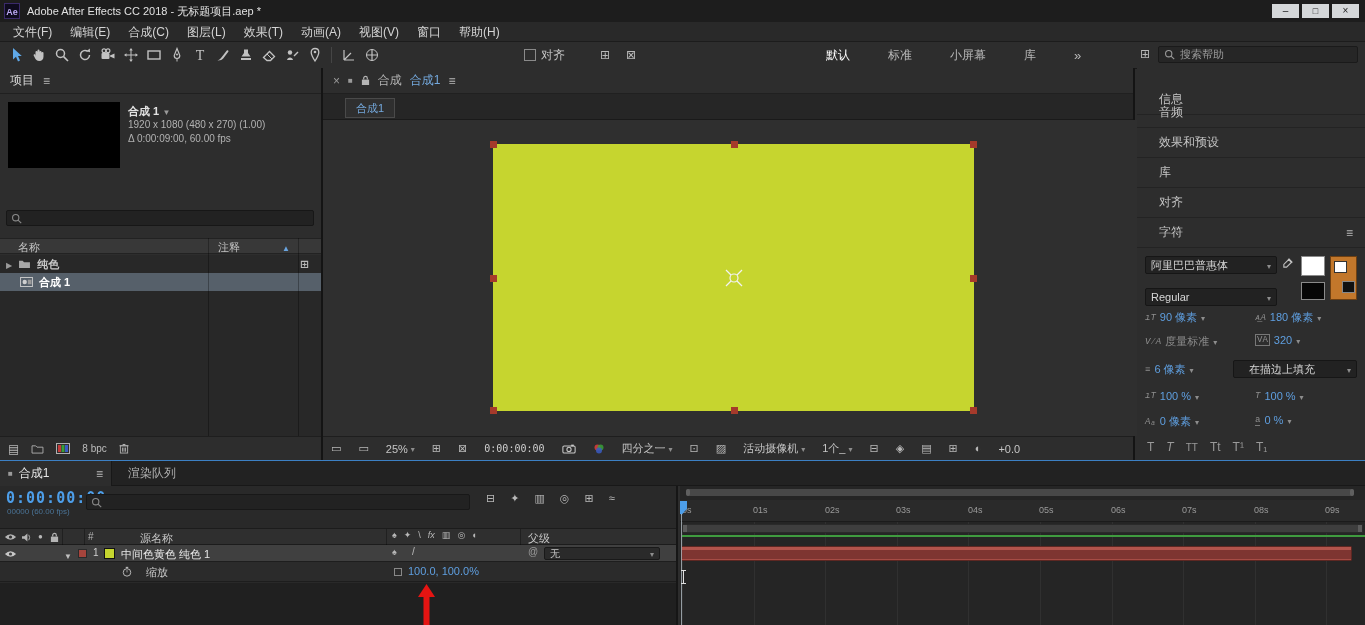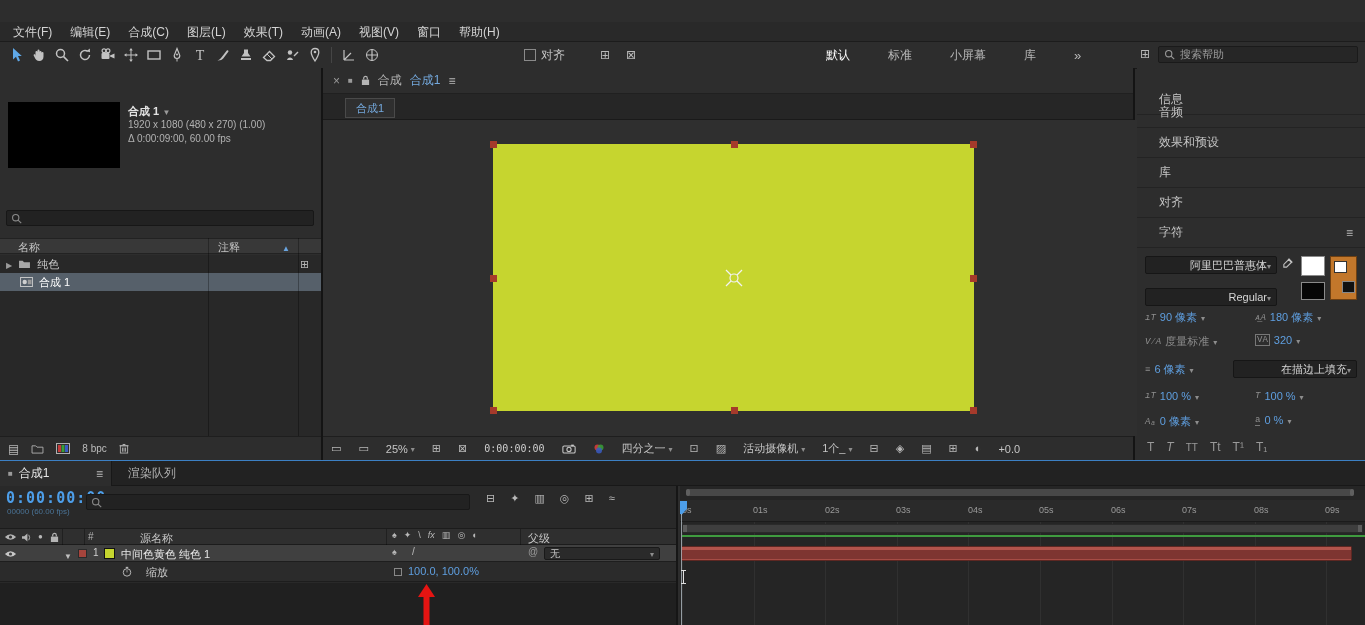--- a/index.html
+++ b/index.html
@@ -76,21 +76,21 @@
   .proj{left:0;top:0;width:323px;height:392px;background:#2d2d2d;border-right:2px solid #141414;box-sizing:border-box;}
   .p-tabbar{left:0;top:0;width:321px;height:26px;border-bottom:1px solid #202020;display:flex;align-items:center;padding-left:10px;gap:9px;box-sizing:border-box;}
   .p-tab-label{color:#d6d6d6;}
   .p-thumb{left:8px;top:34px;width:112px;height:66px;background:#000;}
   .p-info{left:128px;top:36px;line-height:14px;}
   .p-info .nm{color:#e2e2e2;font-weight:bold;font-size:11px;}
   .p-info .ln{color:#b2b2b2;font-size:10px;}
   .p-search{left:6px;top:142px;width:308px;height:16px;background:#222;border:1px solid #171717;border-radius:2px;display:flex;align-items:center;padding:0 4px;box-sizing:border-box;}
   .p-gridhdr{left:0;top:170px;width:321px;height:16px;background:#383838;border-top:1px solid #222;border-bottom:1px solid #222;box-sizing:border-box;font-size:11px;color:#c2c2c2;}
   .p-rows{left:0;top:187px;width:321px;height:181px;background:#282828;}
-  .p-row{position:absolute;left:0;width:321px;height:18px;display:flex;align-items:center;font-size:11px;}
+  .p-row{position:absolute;left:0;width:321px;height:18px;display:flex;align-items:center;font-size:11px;font-weight:bold;}
   .p-row.sel{background:#56606a;color:#fff;}
   .p-colline{position:absolute;top:170px;height:198px;width:1px;background:rgba(0,0,0,.35);}
   .p-footer{left:0;bottom:0;width:321px;height:24px;border-top:1px solid #1e1e1e;display:flex;align-items:center;gap:12px;padding:0 8px;box-sizing:border-box;}
   .bpc{color:#bdbdbd;font-size:10px;}
 
   
   .viewer{left:323px;top:0;width:812px;height:392px;background:#2d2d2d;border-right:2px solid #141414;box-sizing:border-box;}
   .v-tabbar{left:0;top:0;width:810px;height:26px;border-bottom:1px solid #202020;display:flex;align-items:center;gap:8px;padding-left:10px;box-sizing:border-box;}
   .v-panel-label{color:#b3b3b3;}
   .v-comp-name{color:#74a9de;}
@@ -105,21 +105,21 @@
   .v-dd{display:flex;align-items:center;gap:3px;}
   .v-time{font-family:"DejaVu Sans Mono",monospace;font-size:10px;color:#cfcfcf;}
 
   
   .sidebar{left:1137px;top:0;width:228px;height:392px;background:#2d2d2d;}
   .rp-row{position:absolute;left:0;width:228px;height:30px;border-bottom:1px solid #232323;display:flex;align-items:center;padding-left:22px;box-sizing:border-box;color:#c6c6c6;}
   .char-body{position:absolute;left:0;top:180px;width:228px;height:212px;overflow:hidden;}
   .cr{position:absolute;display:flex;align-items:center;font-size:11px;color:#c8c8c8;}
   .ci{color:#8f8f8f;font-size:9px;margin-right:4px;font-style:italic;font-family:Liberation Mono, monospace;}
   .cval{color:#5f9fe0;}
-  .csel{background:#222;border:1px solid #161616;border-radius:2px;display:flex;align-items:center;justify-content:flex-end;height:18px;padding:0 5px;box-sizing:border-box;font-size:11px;color:#d6d6d6;}
+  .csel{background:#222;border:1px solid #161616;border-radius:2px;display:flex;align-items:center;justify-content:space-between;height:18px;padding:0 5px;box-sizing:border-box;font-size:11px;color:#d6d6d6;}
   .chip-white{position:absolute;left:164px;top:8px;width:24px;height:20px;background:#fff;border:1px solid #8a8a8a;box-sizing:border-box;}
   .chip-black{position:absolute;left:164px;top:34px;width:24px;height:18px;background:#060606;border:1px solid #8a8a8a;box-sizing:border-box;}
   .chip-orange{position:absolute;left:193px;top:8px;width:27px;height:44px;background:#c2772b;border:1px solid #6e4012;box-sizing:border-box;}
   .chip-orange .f{position:absolute;left:3px;top:4px;width:11px;height:10px;background:#fff;border:1px solid #333;}
   .chip-orange .s{position:absolute;left:11px;top:24px;width:11px;height:10px;background:#111;border:1px solid #888;}
   .tgl{color:#9a9a9a;font-size:12px;margin-right:12px;}
   .tg2::before{content:"T";font-style:italic;} .tg1::before{content:"T";}
   .tg3::before{content:"TT";font-size:10px;} .tg4::before{content:"Tt";}
   .tg5::before{content:"T¹";} .tg6::before{content:"T₁";}
 
@@ -164,20 +164,29 @@
 
   .annotation-arrow{left:418px;top:584px;}
 
   .vline{position:absolute;width:1px;background:rgba(0,0,0,.3);}
 </style>
 </head>
 <body>
 
 <div id="app">
 
+  <div class="abs titlebar">
+    <div class="abs ae-badge">Ae</div>
+    <div class="abs tb-title">Adobe After Effects CC 2018 - 无标题项目.aep *</div>
+    <div class="abs winbtns">
+      <div class="winbtn wb-min"></div>
+      <div class="winbtn wb-max"></div>
+      <div class="winbtn wb-close"></div>
+    </div>
+  </div>
 
   <div class="abs menubar">
     <span class="menu-item">文件(F)</span>
     <span class="menu-item">编辑(E)</span>
     <span class="menu-item">合成(C)</span>
     <span class="menu-item">图层(L)</span>
     <span class="menu-item">效果(T)</span>
     <span class="menu-item">动画(A)</span>
     <span class="menu-item">视图(V)</span>
     <span class="menu-item">窗口</span>
@@ -304,20 +313,24 @@
           <circle cx="6" cy="6" r="4" fill="none" stroke="#9a9a9a" stroke-width="1.4"></circle>
           <line x1="9" y1="9" x2="13" y2="13" stroke="#9a9a9a" stroke-width="1.4"></line>
         </svg>
       <span>搜索帮助</span>
     </div>
   </div>
 
   <div class="abs main">
 
     <div class="abs proj">
+      <div class="abs p-tabbar">
+        <span class="p-tab-label">项目</span>
+        <span class="gi x-menu"></span>
+      </div>
       <div class="abs p-thumb"></div>
       <div class="abs p-info">
         <div><span class="nm">合成 1</span> <span class="gi x-trid" style="color:#9a9a9a"></span></div>
         <div class="ln">1920 x 1080 (480 x 270) (1.00)</div>
         <div class="ln">Δ 0:00:09:00, 60.00 fps</div>
       </div>
       <div class="abs p-search">
         <svg width="11" height="11" viewBox="0 0 14 14">
             <circle cx="6" cy="6" r="4" fill="none" stroke="#8a8a8a" stroke-width="1.4"></circle>
             <line x1="9" y1="9" x2="13" y2="13" stroke="#8a8a8a" stroke-width="1.4"></line>

